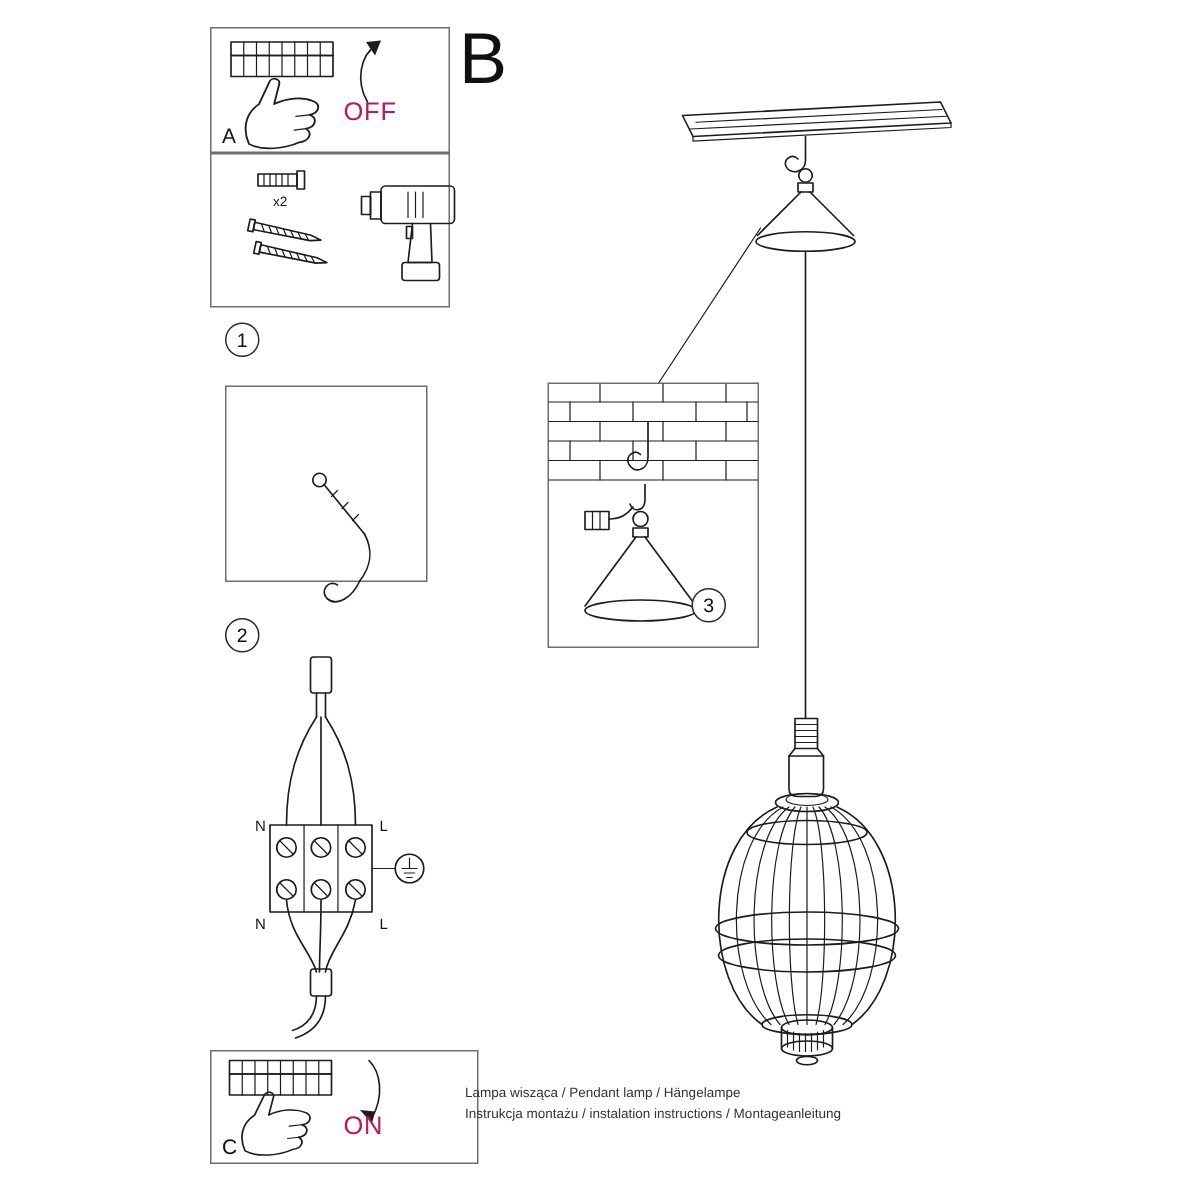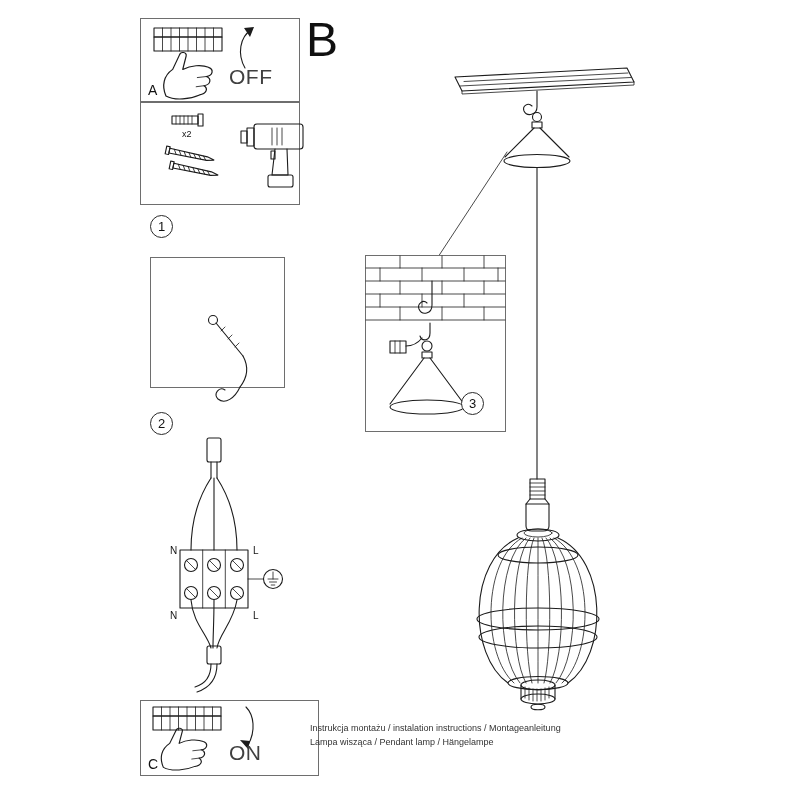--- a/index.html
+++ b/index.html
@@ -1,20 +1,20 @@
 <!DOCTYPE html>
 <html><head>
 <meta charset="utf-8">
 <style>
   html,body{margin:0;padding:0;background:#ffffff;}
   .page{position:relative;width:800px;height:800px;background:#ffffff;font-family:"Liberation Sans",sans-serif;color:#1a1a1a;overflow:hidden;}
   .abs{position:absolute;}
   .panel{position:absolute;border:1px solid #6e6e6e;background:#fff;box-sizing:border-box;}
   .panel-letter{position:absolute;left:7px;bottom:3px;font-size:14px;color:#111;}
-  .switch-label{position:absolute;font-size:21px;color:#404040;letter-spacing:0.5px;}
+  .switch-label{position:absolute;font-size:17px;color:#be185d;letter-spacing:0.5px;}
   .circle-num{position:absolute;width:23px;height:23px;border:1.4px solid #2a2a2a;border-radius:50%;display:flex;align-items:center;justify-content:center;font-size:13px;color:#111;box-sizing:border-box;background:#fff;}
   .section-letter{position:absolute;font-size:48px;font-weight:400;color:#101010;}
   .footer{position:absolute;font-size:9px;line-height:13.5px;color:#333;}
   svg{display:block;overflow:visible;}
   .ln{stroke:#1c1c1c;stroke-width:1.1;fill:none;stroke-linecap:round;stroke-linejoin:round;}
   .lnt{stroke:#1c1c1c;stroke-width:0.8;fill:none;stroke-linecap:round;}
   .fl{fill:#1c1c1c;stroke:none;}
   svg text{font-family:"Liberation Sans",sans-serif;fill:#141414;}
 </style>
 </head>
@@ -226,17 +226,17 @@
         <path class="lnt" d="M195,632 V643 M199,633 V645 M203,634 V646 M207,634 V646 M211,634 V646 M215,633 V645 M219,632 V643"></path>
         <ellipse class="ln" cx="208" cy="644" rx="17" ry="5"></ellipse>
         <ellipse class="ln" cx="208" cy="652" rx="7" ry="2.8"></ellipse>
       </g>
     </svg>
   </div>
 
   <div class="circle-num" style="left:461px;top:392px;">3</div>
 
   <div class="footer" style="left:310px;top:722px;">
+    <div>Lampa wisząca / Pendant lamp / Hängelampe</div>
     <div>Instrukcja montażu / instalation instructions / Montageanleitung</div>
-    <div>Lampa wisząca / Pendant lamp / Hängelampe</div>
   </div>
 
 </div>
 
 </body></html>

